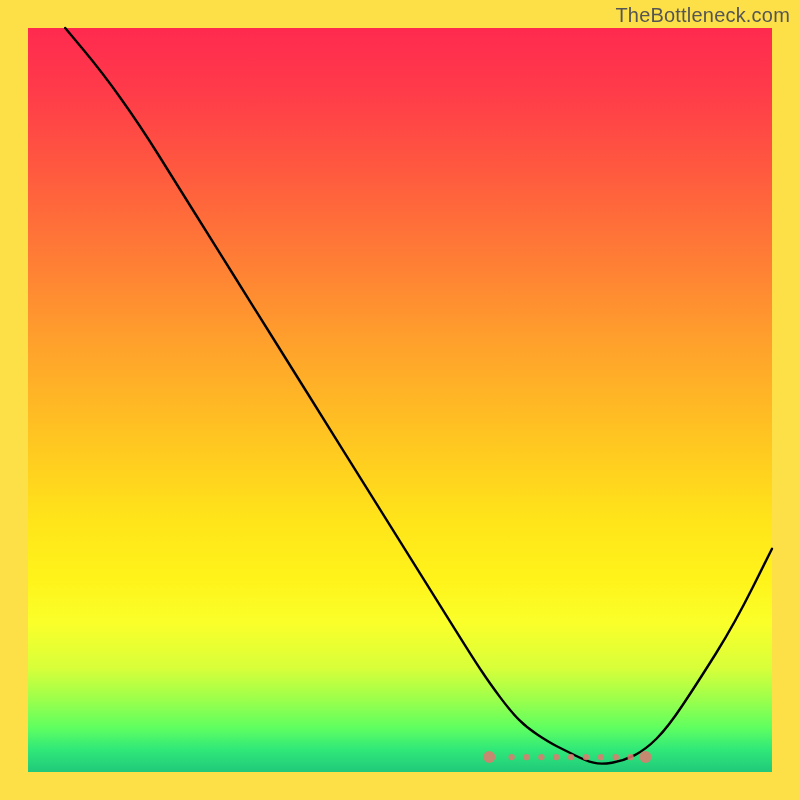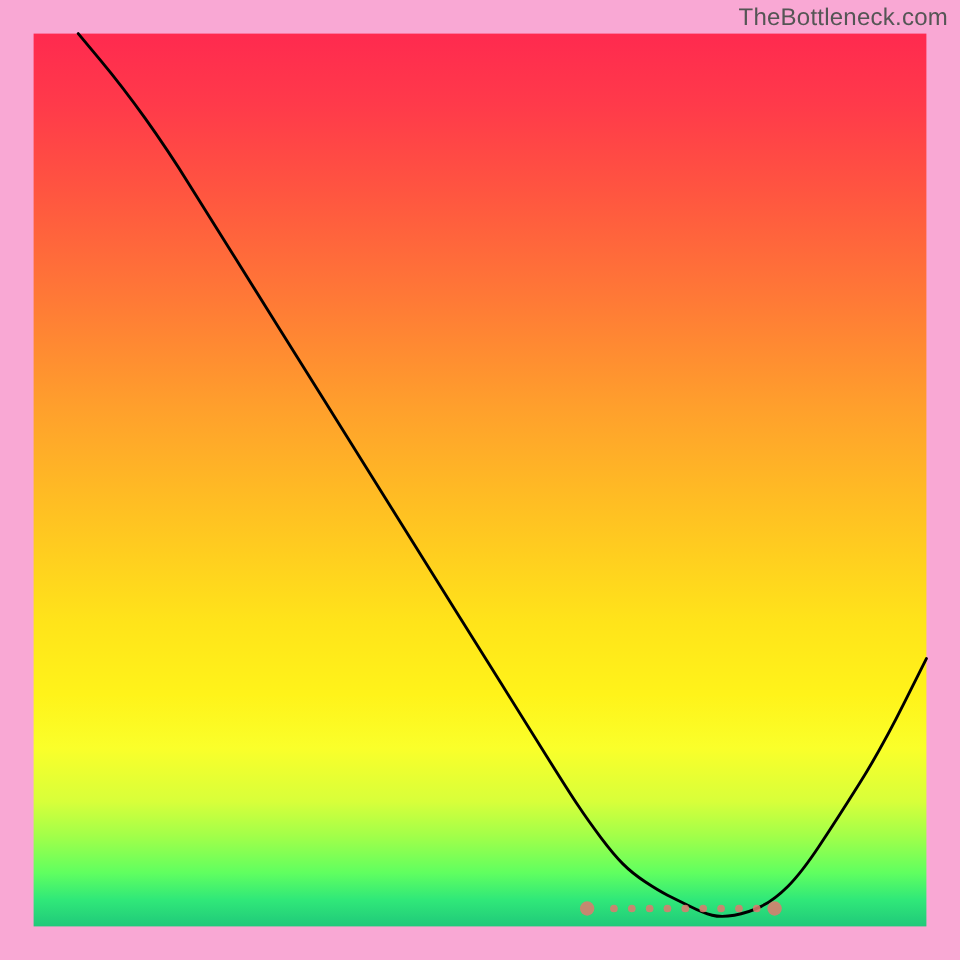--- a/index.html
+++ b/index.html
@@ -8,21 +8,21 @@
     width: 800px;
     height: 800px;
     overflow: hidden;
     font-family: Arial, Helvetica, sans-serif;
     background: #000;
   }
   .frame {
     position: relative;
     width: 800px;
     height: 800px;
-    background: #f9a8d4;
+    background: #fde047;
   }
   .watermark {
     position: absolute;
     top: 4px;
     right: 10px;
     color: #555;
     font-size: 20px;
     font-weight: 500;
     letter-spacing: 0.2px;
     z-index: 10;

